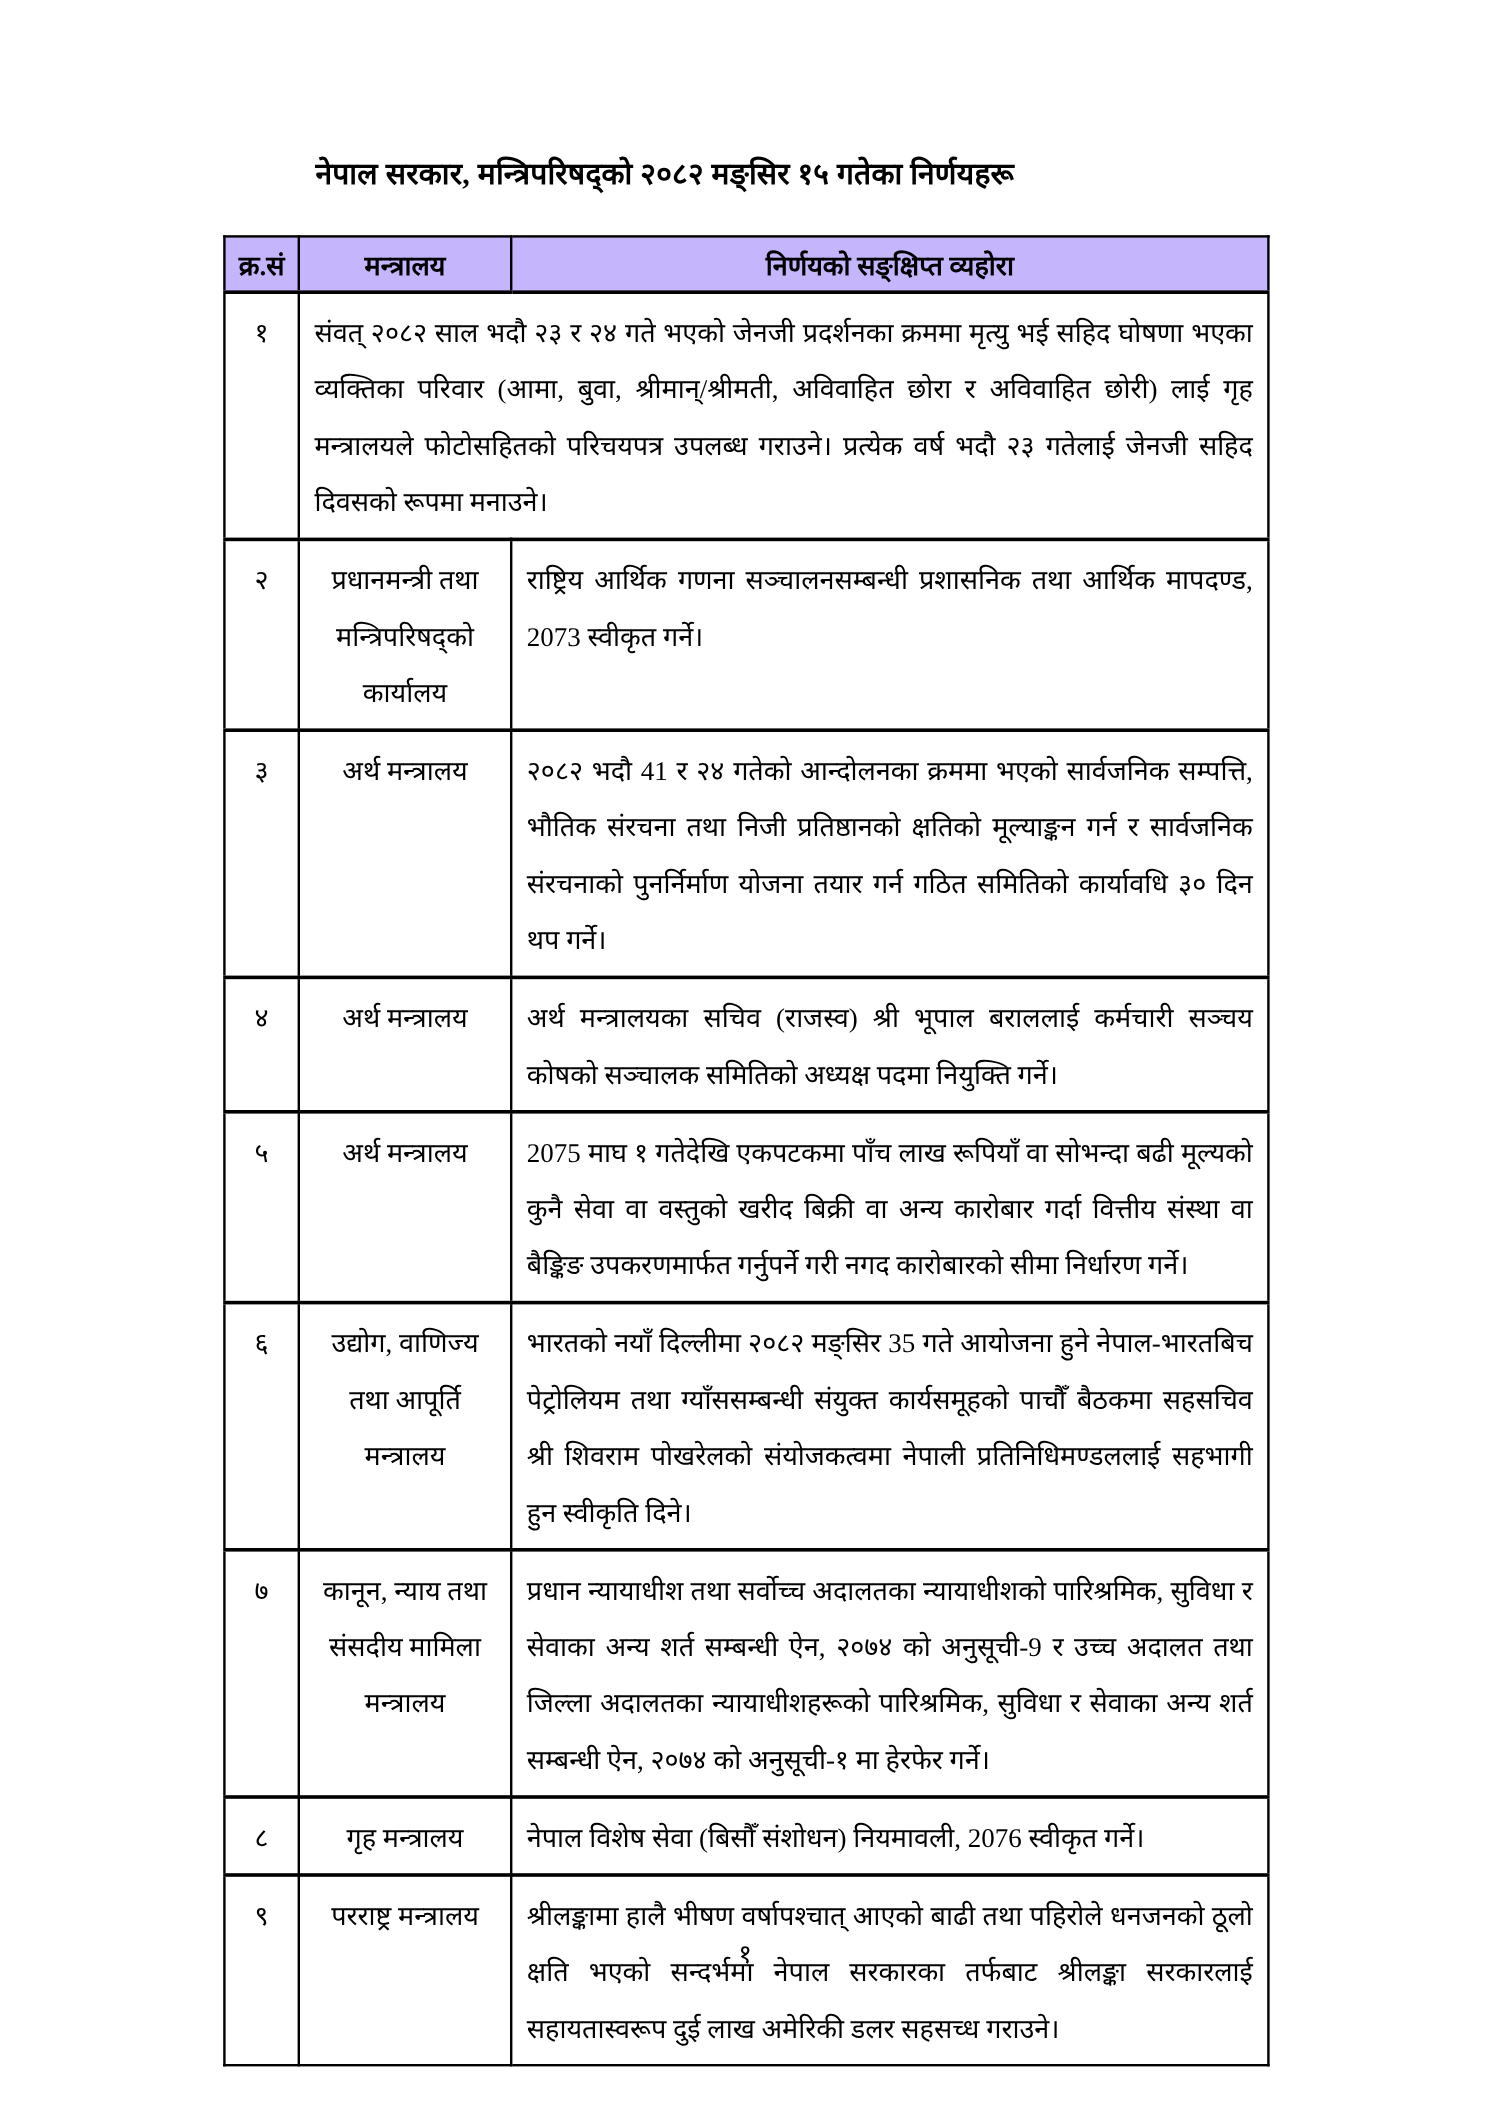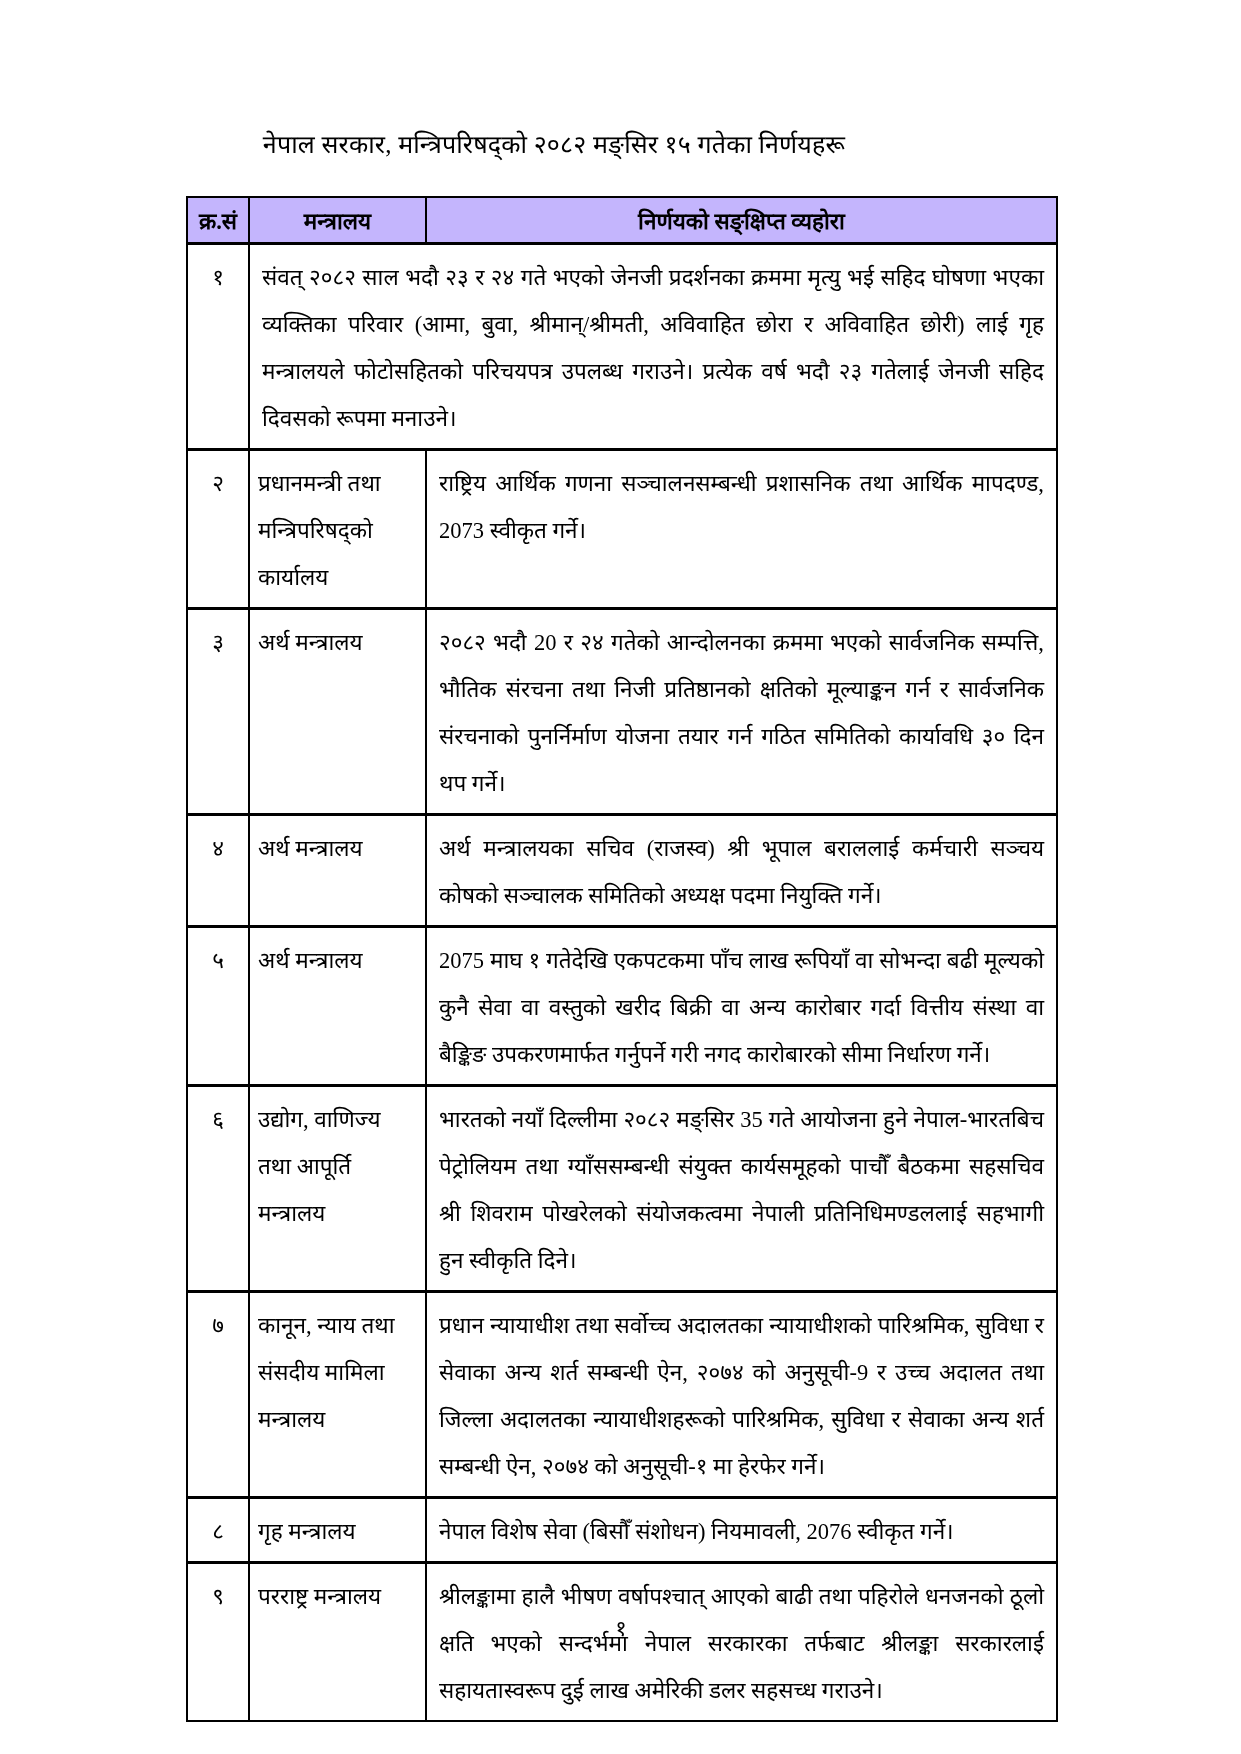--- a/index.html
+++ b/index.html
@@ -16,21 +16,21 @@
     font-family: "Liberation Serif", "DejaVu Serif", serif;
     overflow: hidden;
   }
   .doc-title {
     position: absolute;
     top: 126px;
     left: 0;
     width: 1108px;
     text-align: center;
     font-size: 25px;
-    font-weight: normal;
+    font-weight: bold;
     letter-spacing: 0.2px;
   }
   table.decisions {
     position: absolute;
     top: 196px;
     left: 186px;
     width: 870px;
     border-collapse: collapse;
     table-layout: fixed;
   }
@@ -49,21 +49,21 @@
   }
   col.c-sn { width: 62px; }
   col.c-ministry { width: 177px; }
   col.c-decision { width: 631px; }
   td.sn {
     text-align: center;
     padding-top: 9px;
     line-height: 47px;
   }
   td.ministry {
-    text-align: left;
+    text-align: center;
     padding: 9px 8px 6px 8px;
     line-height: 47px;
   }
   td.decision {
     text-align: justify;
     padding: 9px 12px 6px 12px;
     line-height: 47px;
   }
   tbody tr { border-top: 3px solid #000; }
   .page-number {
@@ -101,21 +101,21 @@
         <td class="decision" colspan="2">संवत् २०८२ साल भदौ २३ र २४ गते भएको जेनजी प्रदर्शनका क्रममा मृत्यु भई सहिद घोषणा भएका व्यक्तिका परिवार (आमा, बुवा, श्रीमान्/श्रीमती, अविवाहित छोरा र अविवाहित छोरी) लाई गृह मन्त्रालयले फोटोसहितको परिचयपत्र उपलब्ध गराउने। प्रत्येक वर्ष भदौ २३ गतेलाई जेनजी सहिद दिवसको रूपमा मनाउने।</td>
       </tr>
       <tr>
         <td class="sn">२</td>
         <td class="ministry">प्रधानमन्त्री तथा मन्त्रिपरिषद्को कार्यालय</td>
         <td class="decision">राष्ट्रिय आर्थिक गणना सञ्चालनसम्बन्धी प्रशासनिक तथा आर्थिक मापदण्ड, 2073 स्वीकृत गर्ने।</td>
       </tr>
       <tr>
         <td class="sn">३</td>
         <td class="ministry">अर्थ मन्त्रालय</td>
-        <td class="decision">२०८२ भदौ 20 र २४ गतेको आन्दोलनका क्रममा भएको सार्वजनिक सम्पत्ति, भौतिक संरचना तथा निजी प्रतिष्ठानको क्षतिको मूल्याङ्कन गर्न र सार्वजनिक संरचनाको पुनर्निर्माण योजना तयार गर्न गठित समितिको कार्यावधि ३० दिन थप गर्ने।</td>
+        <td class="decision">२०८२ भदौ 41 र २४ गतेको आन्दोलनका क्रममा भएको सार्वजनिक सम्पत्ति, भौतिक संरचना तथा निजी प्रतिष्ठानको क्षतिको मूल्याङ्कन गर्न र सार्वजनिक संरचनाको पुनर्निर्माण योजना तयार गर्न गठित समितिको कार्यावधि ३० दिन थप गर्ने।</td>
       </tr>
       <tr>
         <td class="sn">४</td>
         <td class="ministry">अर्थ मन्त्रालय</td>
         <td class="decision">अर्थ मन्त्रालयका सचिव (राजस्व) श्री भूपाल बराललाई कर्मचारी सञ्चय कोषको सञ्चालक समितिको अध्यक्ष पदमा नियुक्ति गर्ने।</td>
       </tr>
       <tr>
         <td class="sn">५</td>
         <td class="ministry">अर्थ मन्त्रालय</td>
         <td class="decision">2075 माघ १ गतेदेखि एकपटकमा पाँच लाख रूपियाँ वा सोभन्दा बढी मूल्यको कुनै सेवा वा वस्तुको खरीद बिक्री वा अन्य कारोबार गर्दा वित्तीय संस्था वा बैङ्किङ उपकरणमार्फत गर्नुपर्ने गरी नगद कारोबारको सीमा निर्धारण गर्ने।</td>

